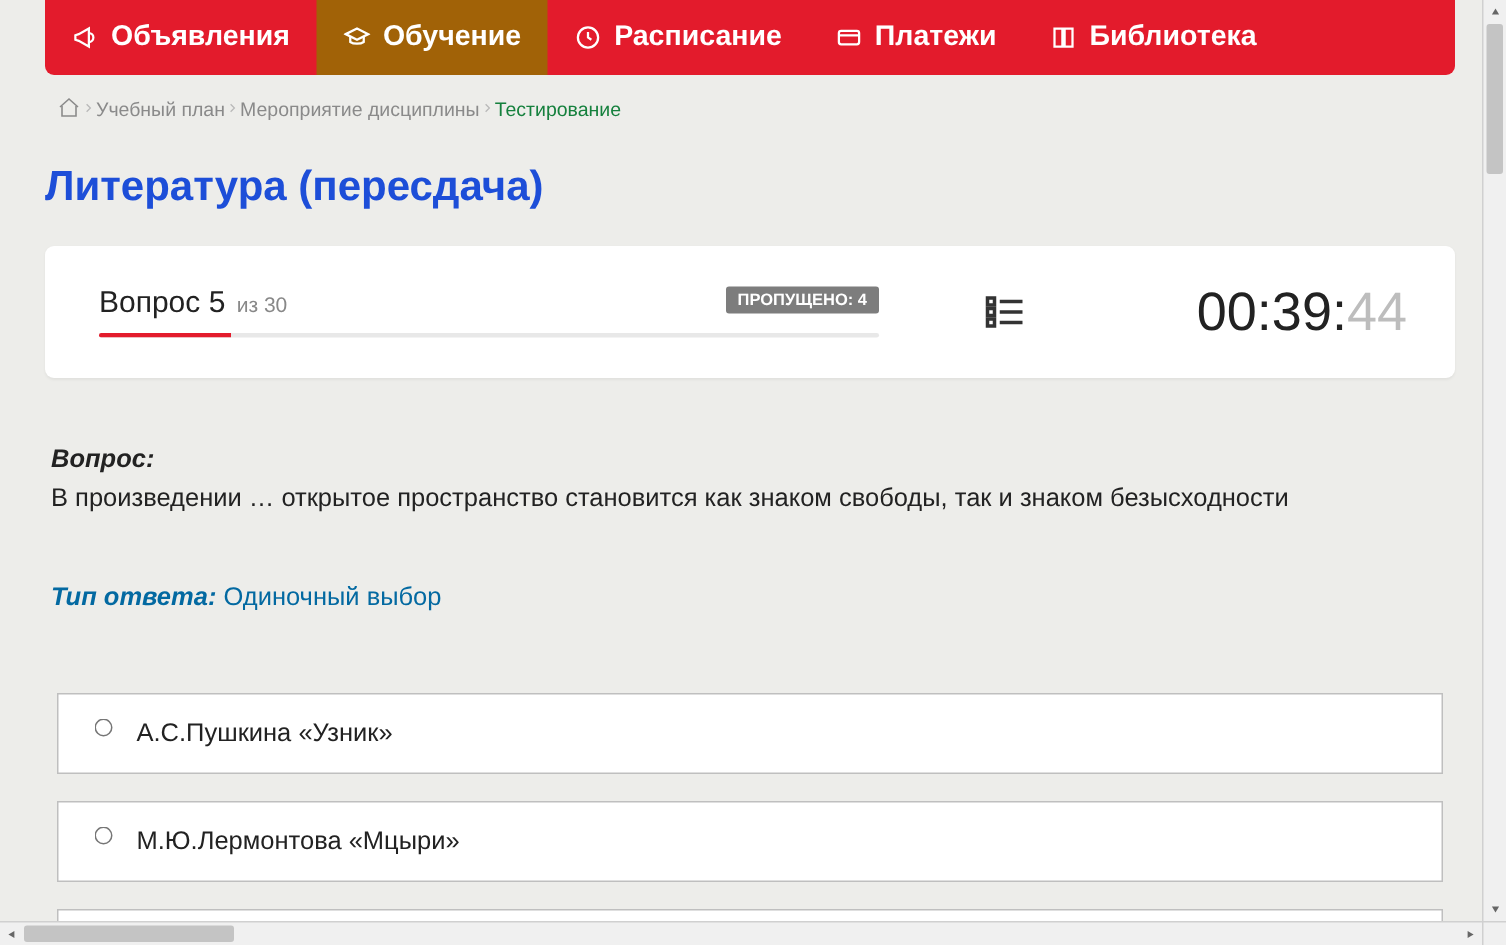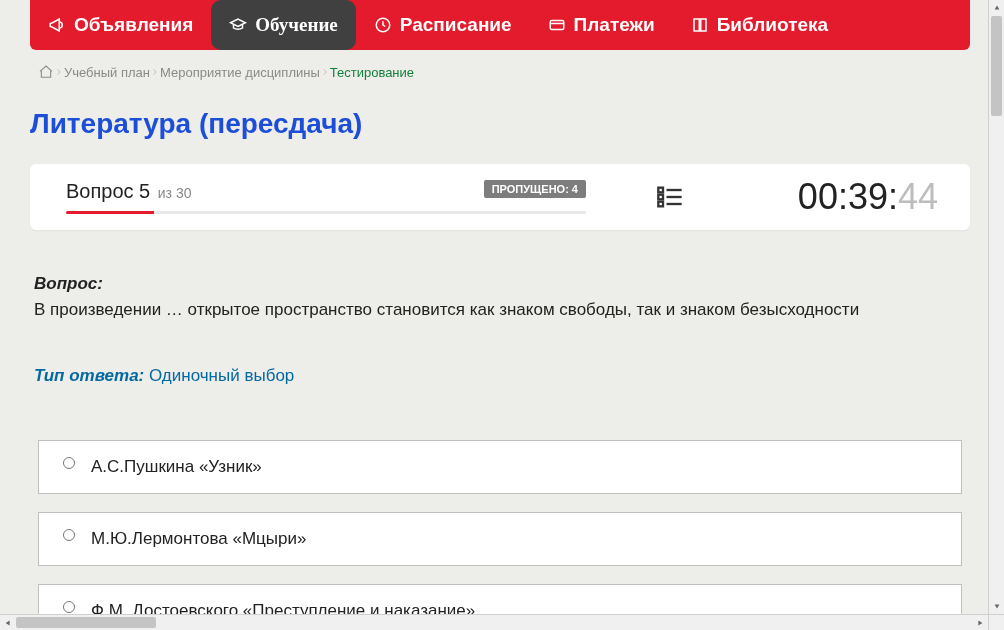--- a/index.html
+++ b/index.html
@@ -33,23 +33,22 @@
   .nav-item {
     display: flex;
     align-items: center;
     gap: 8px;
     padding: 0 18px;
     color: #fff;
     font-size: 19px;
     font-weight: 600;
     cursor: pointer;
     white-space: nowrap;
-    border-radius: 10px;
-  }
-  .nav-item.active { background: #404040; font-family: Liberation Serif, serif; }
+  }
+  .nav-item.active { background: #a16207; }
   .nav-icon { width: 18px; height: 18px; stroke: #fff; fill: none; stroke-width: 2; flex: none; }
   
   .breadcrumb {
     display: flex;
     align-items: center;
     color: #8a8a8a;
     font-size: 13px;
     padding: 14px 8px 6px 8px;
   }
   .breadcrumb .bc-link { color: #8a8a8a; cursor: pointer; }
@@ -61,21 +60,21 @@
     text-align: left;
     color: #1d4ed8;
     font-size: 28px;
     font-weight: 700;
     margin: 22px 0 24px;
   }
   
   .qbar {
     background: #fff;
     border-radius: 6px;
-    height: 66px;
+    height: 88px;
     display: flex;
     align-items: center;
     padding: 0 32px 0 36px;
     gap: 20px;
     box-shadow: 0 1px 2px rgba(0,0,0,0.05);
   }
   .qleft { flex: 0 0 auto; width: 520px; position: relative; }
   .qnum { font-size: 20px; color: #222; display:inline; }
   .qtotal { font-size: 14px; color: #888; margin-left: 2px; }
   .progress {

